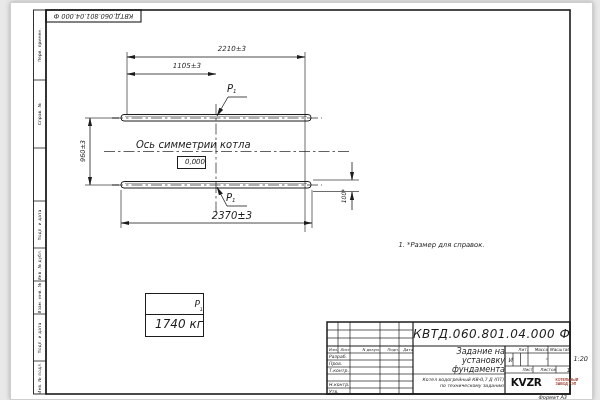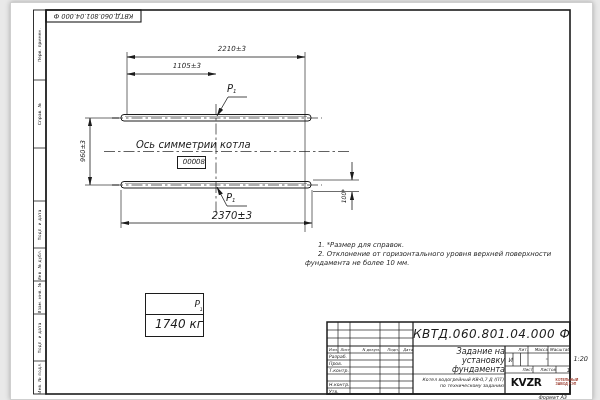--- a/index.html
+++ b/index.html
@@ -8,21 +8,21 @@
   .sheet{position:absolute;left:10px;top:2px;width:581px;height:396px;background:#ffffff;box-shadow:0 0 5px rgba(0,0,0,.28);border:1px solid #cfcfcf;}
   svg.linework{position:absolute;left:0;top:0;width:600px;height:400px;pointer-events:none;}
   .t{position:absolute;font-family:"DejaVu Sans",sans-serif;font-style:italic;color:#1c1c1c;white-space:nowrap;}
   .wrap{white-space:normal;}
   .c{text-align:right;}
   .rot90{transform:rotate(-90deg);transform-origin:center center;text-align:center;}
   .rot180{transform:rotate(180deg);transform-origin:center center;text-align:center;}
   .strip-label{font-size:4.2px;font-style:normal;letter-spacing:.2px;color:#222;}
   .lvl{border:1.2px solid #1c1c1c;line-height:11px;}
   sub.ld{font-size:55%;vertical-align:-18%;}
-  .note{margin:0;text-indent:13px;}
+  .note{margin:0;text-indent:13px;text-align:center;}
   .tb-lab{font-style:italic;color:#1c1c1c;}
   .logo-cap{font-style:normal;font-weight:700;line-height:1.2;}
 </style>
 </head>
 <body>
 
 <div class="page">
   <div class="sheet"></div>
 
   <svg class="linework" viewBox="0 0 600 400">
@@ -136,30 +136,29 @@
   <div class="t c" style="left:186px;top:45px;width:60px;font-size:7px;">2210±3</div>
   <div class="t c" style="left:141px;top:62px;width:60px;font-size:7px;">1105±3</div>
   <div class="t rot90" style="left:64px;top:146px;width:40px;height:10px;font-size:6.5px;">960±3</div>
   <div class="t c" style="left:182px;top:210px;width:70px;font-size:10px;">2370±3</div>
   <div class="t rot90" style="left:330px;top:190.5px;width:30px;height:10px;font-size:6px;">100*</div>
 
   <div class="t" style="left:227px;top:83px;font-size:10px;"><span>P</span><sub class="ld">1</sub></div>
   <div class="t" style="left:226px;top:192px;font-size:10px;"><span>P</span><sub class="ld">1</sub></div>
 
   <div class="t" style="left:136px;top:139px;font-size:10px;">Ось симметрии котла</div>
-  <div class="t c lvl" style="left:177px;top:155.5px;width:27px;height:11px;font-size:7px;">00008</div>
+  <div class="t c lvl" style="left:177px;top:155.5px;width:27px;height:11px;font-size:7px;">0,000</div>
 
   <div style="position:absolute;left:145px;top:293px;width:57px;height:42px;border:1.6px solid #1c1c1c;">
     <div class="t c" style="position:relative;left:0;top:0;width:100%;height:21px;line-height:21px;border-bottom:1.6px solid #1c1c1c;font-size:9px;box-sizing:border-box;"><span>P</span><sub class="ld">1</sub></div>
     <div class="t c" style="position:relative;left:0;top:0;width:100%;height:19px;line-height:19px;font-size:12px;">1740 кг</div>
   </div>
 
   <div class="t wrap" style="left:305px;top:241px;width:260px;font-size:6.8px;line-height:1.35;">
     <p class="note">1. *Размер для справок.</p>
-    <p class="note">2. Отклонение от горизонтального уровня верхней поверхности фундамента не более 10 мм.</p>
   </div>
 
   <div class="t c" style="left:413px;top:323px;width:157px;height:23px;line-height:23px;font-size:12px;letter-spacing:.5px;">КВТД.060.801.04.000 Ф</div>
   <div class="t wrap c" style="left:413px;top:348px;width:92px;height:26px;font-size:8px;line-height:8.8px;">Задание на установку фундамента</div>
   <div class="t wrap c" style="left:414px;top:377px;width:90px;font-size:4.6px;line-height:6px;">
     <div>Котел водогрейный КВ-0,7 Д (ПТ)</div>
     <div>по техническому заданию</div>
   </div>
 
   <div class="t c tb-lab" style="left:327px;top:347px;width:11px;font-size:3.8px;">Изм.</div>

